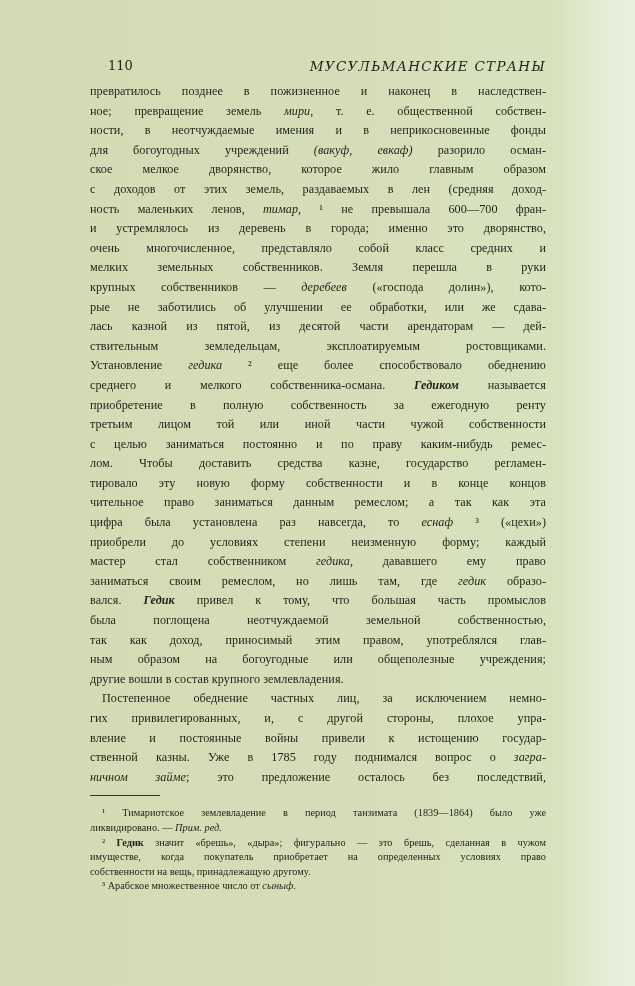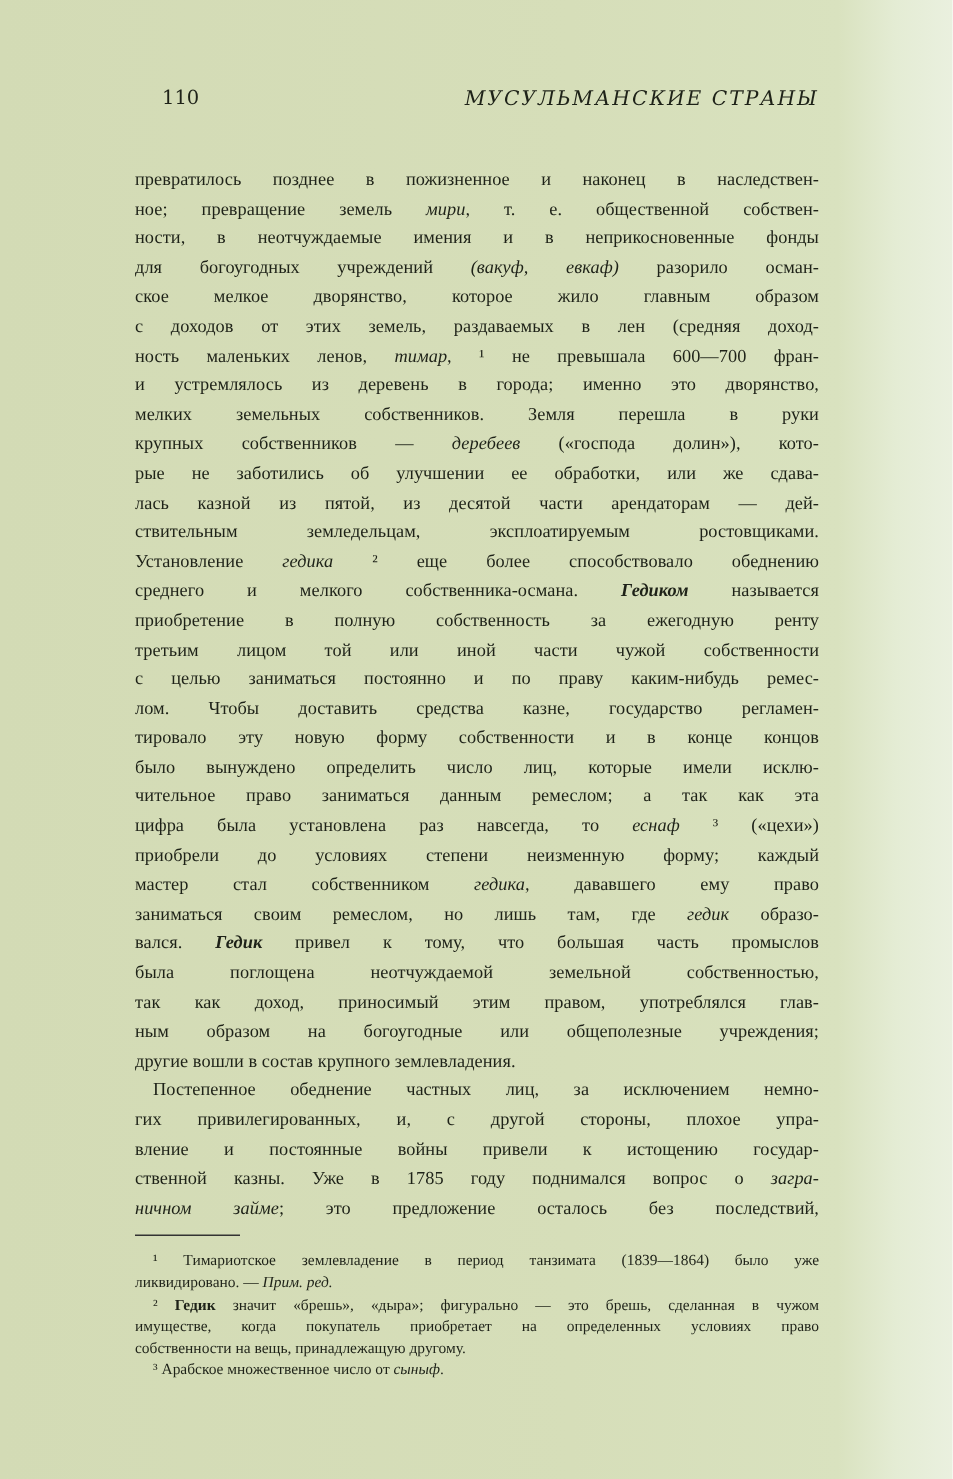--- a/index.html
+++ b/index.html
@@ -7,21 +7,21 @@
     width:635px; height:986px; overflow:hidden;
     background: linear-gradient(90deg, #d3dbb5 0%, #d6deb9 60%, #d9e2bf 88%, #e4ecd4 94%, #eaf0df 100%);
     font-family: "DejaVu Serif", "Liberation Serif", serif;
     color:#1e2218;
     position:relative;
   }
   .page { position:absolute; left:90px; top:58px; width:456px; }
   .header { position:relative; height:24px;margin-left:18px; }
   .page-num { position:absolute; left:0; top:0; font-size:13px; }
   .running-head { position:absolute; left:0; right:0; top:0; text-align:right; font-style:italic; font-size:13.5px; letter-spacing:1.3px; padding-left:20px; }
-  .body-text { margin-top:28px; }
+  .body-text { margin-top:0; }
   .line { font-size:12.2px; line-height:19.6px; height:19.6px; white-space:nowrap; text-align:justify; text-align-last:justify; font-family:"Liberation Serif","DejaVu Serif",serif; letter-spacing:0.05px; }
   .line.last { text-align-last:left; }
   .line.indent { padding-left:12px; }
   .line i { font-style:italic; }
   .line b { font-weight:bold; font-style:italic; }
   .rule { width:70px; border-top:1px solid #333; margin:8px 0 10px 0; }
   .fn { font-size:10.3px; line-height:14.6px; height:14.6px; white-space:nowrap; text-align:justify; text-align-last:justify; font-family:"Liberation Serif","DejaVu Serif",serif; }
   .fn.last { text-align-last:left; }
   .fn.indent { padding-left:12px; }
 </style>
@@ -36,33 +36,33 @@
 
   <div class="body-text" id="body-text">
       <div class="line">превратилось позднее в пожизненное и наконец в наследствен-</div>
       <div class="line">ное; превращение земель <i>мири</i>, т. е. общественной собствен-</div>
       <div class="line">ности, в неотчуждаемые имения и в неприкосновенные фонды</div>
       <div class="line">для богоугодных учреждений <i>(вакуф, евкаф)</i> разорило осман-</div>
       <div class="line">ское мелкое дворянство, которое жило главным образом</div>
       <div class="line">с доходов от этих земель, раздаваемых в лен (средняя доход-</div>
       <div class="line">ность маленьких ленов, <i>тимар</i>, ¹ не превышала 600—700 фран-</div>
       <div class="line">и устремлялось из деревень в города; именно это дворянство,</div>
+      <div class="line">очень многочисленное, представляло собой класс средних и</div>
       <div class="line">мелких земельных собственников. Земля перешла в руки</div>
       <div class="line">крупных собственников — <i>деребеев</i> («господа долин»), кото-</div>
       <div class="line">рые не заботились об улучшении ее обработки, или же сдава-</div>
       <div class="line">лась казной из пятой, из десятой части арендаторам — дей-</div>
       <div class="line">ствительным земледельцам, эксплоатируемым ростовщиками.</div>
       <div class="line">Установление <i>гедика</i> ² еще более способствовало обеднению</div>
       <div class="line">среднего и мелкого собственника-османа. <b>Гедиком</b> называется</div>
       <div class="line">приобретение в полную собственность за ежегодную ренту</div>
       <div class="line">третьим лицом той или иной части чужой собственности</div>
       <div class="line">с целью заниматься постоянно и по праву каким-нибудь ремес-</div>
       <div class="line">лом. Чтобы доставить средства казне, государство регламен-</div>
       <div class="line">тировало эту новую форму собственности и в конце концов</div>
-      <div class="line">было вынуждено определить число лиц, которые имели исклю-</div>
       <div class="line">чительное право заниматься данным ремеслом; а так как эта</div>
       <div class="line">цифра была установлена раз навсегда, то <i>еснаф</i> ³ («цехи»)</div>
       <div class="line">приобрели до условиях степени неизменную форму; каждый</div>
       <div class="line">мастер стал собственником <i>гедика</i>, дававшего ему право</div>
       <div class="line">заниматься своим ремеслом, но лишь там, где <i>гедик</i> образо-</div>
       <div class="line">вался. <b>Гедик</b> привел к тому, что большая часть промыслов</div>
       <div class="line">была поглощена неотчуждаемой земельной собственностью,</div>
       <div class="line">так как доход, приносимый этим правом, употреблялся глав-</div>
       <div class="line">ным образом на богоугодные или общеполезные учреждения;</div>
       <div class="line last">другие вошли в состав крупного землевладения.</div>

